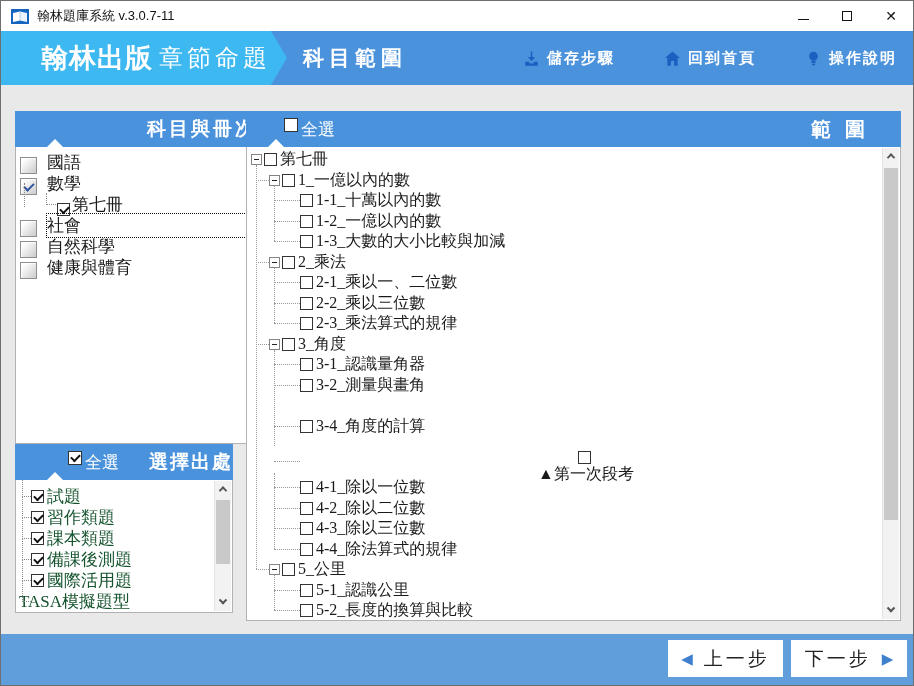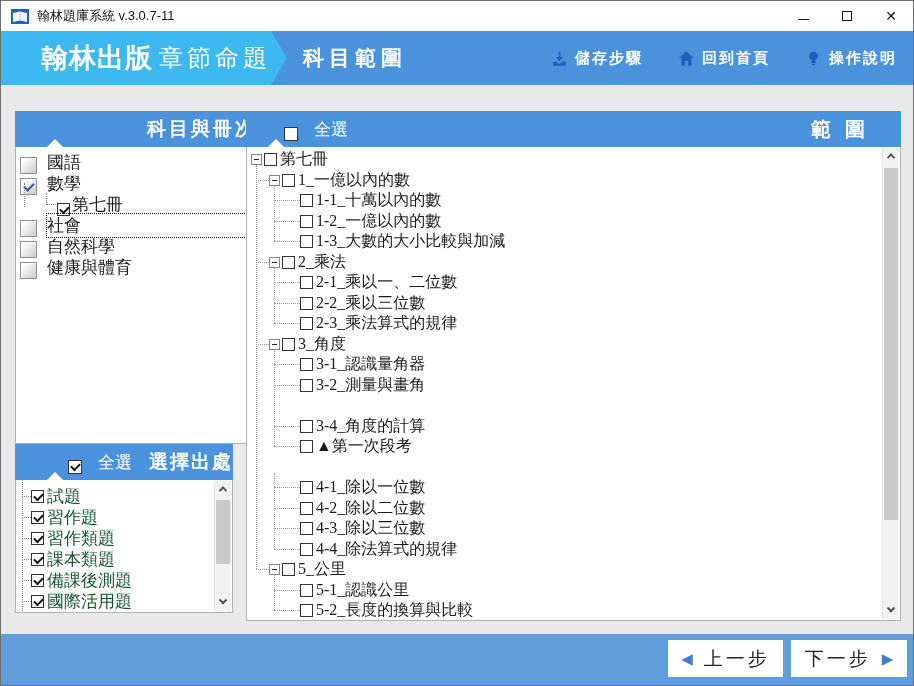--- a/index.html
+++ b/index.html
@@ -21,38 +21,38 @@
   .closex{font-size:14px;color:#111;line-height:1}
   
   .header{position:absolute;left:0;top:30px;width:100%;height:54px;background:var(--header-blue)}
   .brand{position:absolute;left:0;top:0;bottom:0;width:286px;background:var(--brand-cyan);
          clip-path:polygon(0 0,270px 0,286px 50%,270px 100%,0 100%);
          display:flex;align-items:center;padding-left:40px;white-space:nowrap}
   .brand-bold{font-size:27px;font-weight:bold;color:#fff;letter-spacing:1px}
   .brand-sub{font-size:24px;font-weight:300;color:#fff;letter-spacing:4px;margin-left:6px}
   .pagetitle{position:absolute;left:302px;top:0;bottom:0;display:flex;align-items:center;
              color:#fff;font-size:21px;font-weight:bold;letter-spacing:5px}
-  .hactions{position:absolute;right:16px;top:0;bottom:0;display:flex;align-items:center;gap:34px}
+  .hactions{position:absolute;right:16px;top:0;bottom:0;display:flex;align-items:center;gap:48px}
   .act{display:flex;align-items:center;gap:6px;color:#fff;font-size:15px;font-weight:bold;
        letter-spacing:2px;cursor:pointer}
   
   .panel{position:absolute;background:#fff}
   .phead{position:absolute;left:0;top:0;width:100%;height:36px;background:var(--header-blue);
          color:#fff;display:flex;align-items:center}
   .ptail{position:absolute;bottom:0;width:0;height:0;border-left:8px solid transparent;
          border-right:8px solid transparent;border-bottom:8px solid #fff}
   .pbody{position:absolute;left:0;right:0;top:36px;bottom:0;background:#fff;
          border:1px solid #b2b2b2;border-top:none;overflow:hidden}
   #panelA{left:14px;top:110px;width:252px;height:333px}
   #panelB{left:14px;top:443px;width:218px;height:169px}
   #panelC{left:245px;top:110px;width:655px;height:510px}
   .ptitle-right{margin-left:auto;padding-right:10px;font-size:19px;font-weight:bold;letter-spacing:3px}
   .ptitle-right2{margin-left:auto;padding-right:0;font-size:19px;font-weight:bold;letter-spacing:2px}
   .scope-title{margin-left:auto;padding-right:22px;font-size:20px;font-weight:bold;letter-spacing:14px}
-  .selall{display:flex;align-items:flex-end;gap:16px;font-size:17px}
+  .selall{display:flex;align-items:flex-start;gap:3px;font-size:17px}
   
   .flat{width:13px;height:13px;border:1px solid #333;background:#fff;position:relative;flex:none}
   .flat.chk::after{content:'';position:absolute;left:2px;top:2px;width:7px;height:4px;
        border-left:2px solid #111;border-bottom:2px solid #111;transform:rotate(-45deg)}
   .c3d{width:17px;height:17px;border:1px solid #8f8f8f;flex:none;position:relative;
        background:linear-gradient(135deg,#ffffff 15%,#cbcbcb 100%);
        box-shadow:inset 1px 1px 1px rgba(255,255,255,.9)}
   .c3d.chk3::after{content:'';position:absolute;left:3px;top:4px;width:8px;height:4px;
        border-left:2px solid var(--check-blue);border-bottom:2px solid var(--check-blue);
        transform:rotate(-45deg)}
@@ -206,24 +206,20 @@
       <span class="ptail" style="left:32px"></span>
     </div>
     <div class="pbody">
       <div id="source-list" style="margin-right:18px">
           <div class="orow">
             <span class="flat chk"></span>
             <span class="olabel">試題</span>
           </div>
           <div class="orow">
             <span class="flat chk"></span>
-            <span class="olabel">習作題</span>
-          </div>
-          <div class="orow">
-            <span class="flat chk"></span>
             <span class="olabel">習作類題</span>
           </div>
           <div class="orow">
             <span class="flat chk"></span>
             <span class="olabel">課本類題</span>
           </div>
           <div class="orow">
             <span class="flat chk"></span>
             <span class="olabel">備課後測題</span>
           </div>
@@ -332,21 +328,21 @@
             <span class="spacer"></span>
             <span class="flat"></span>
             <span class="tlabel">3-2_測量與畫角</span>
           </div>
           <div class="trow" style="top: 266.5px; padding-left: 38px;">
             <span class="conn" style="left: 25px; width: 26px;"></span>
             <span class="spacer"></span>
             <span class="flat"></span>
             <span class="tlabel">3-4_角度的計算</span>
           </div>
-          <div class="trow" style="top: 287px; padding-left: 38px;">
+          <div class="trow" style="top: 302px; padding-left: 38px; flex-direction: column;">
             <span class="conn" style="left: 25px; width: 26px;"></span>
             <span class="spacer"></span>
             <span class="flat"></span>
             <span class="tlabel">▲第一次段考</span>
           </div>
           <div class="guide" style="left: 25px; top: 323.5px; height: 76.25px;"></div>
           <div class="trow" style="top: 328px; padding-left: 38px;">
             <span class="conn" style="left: 25px; width: 26px;"></span>
             <span class="spacer"></span>
             <span class="flat"></span>

